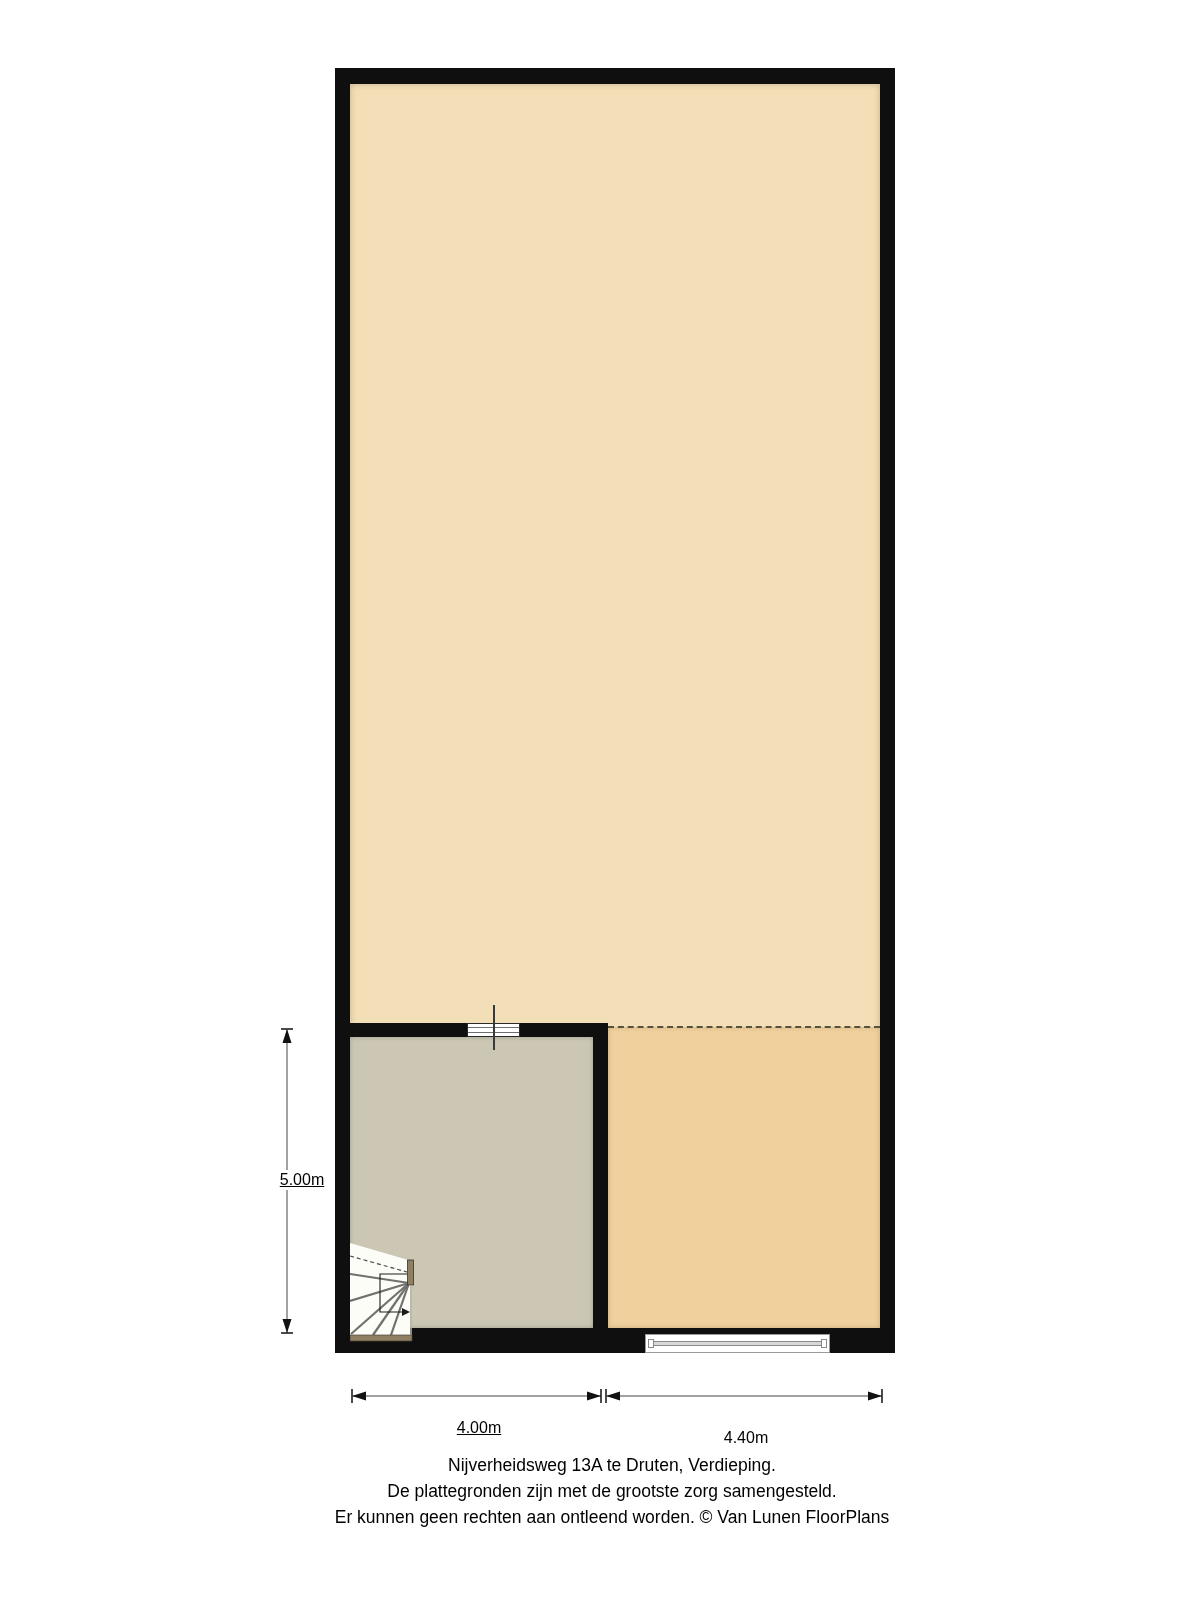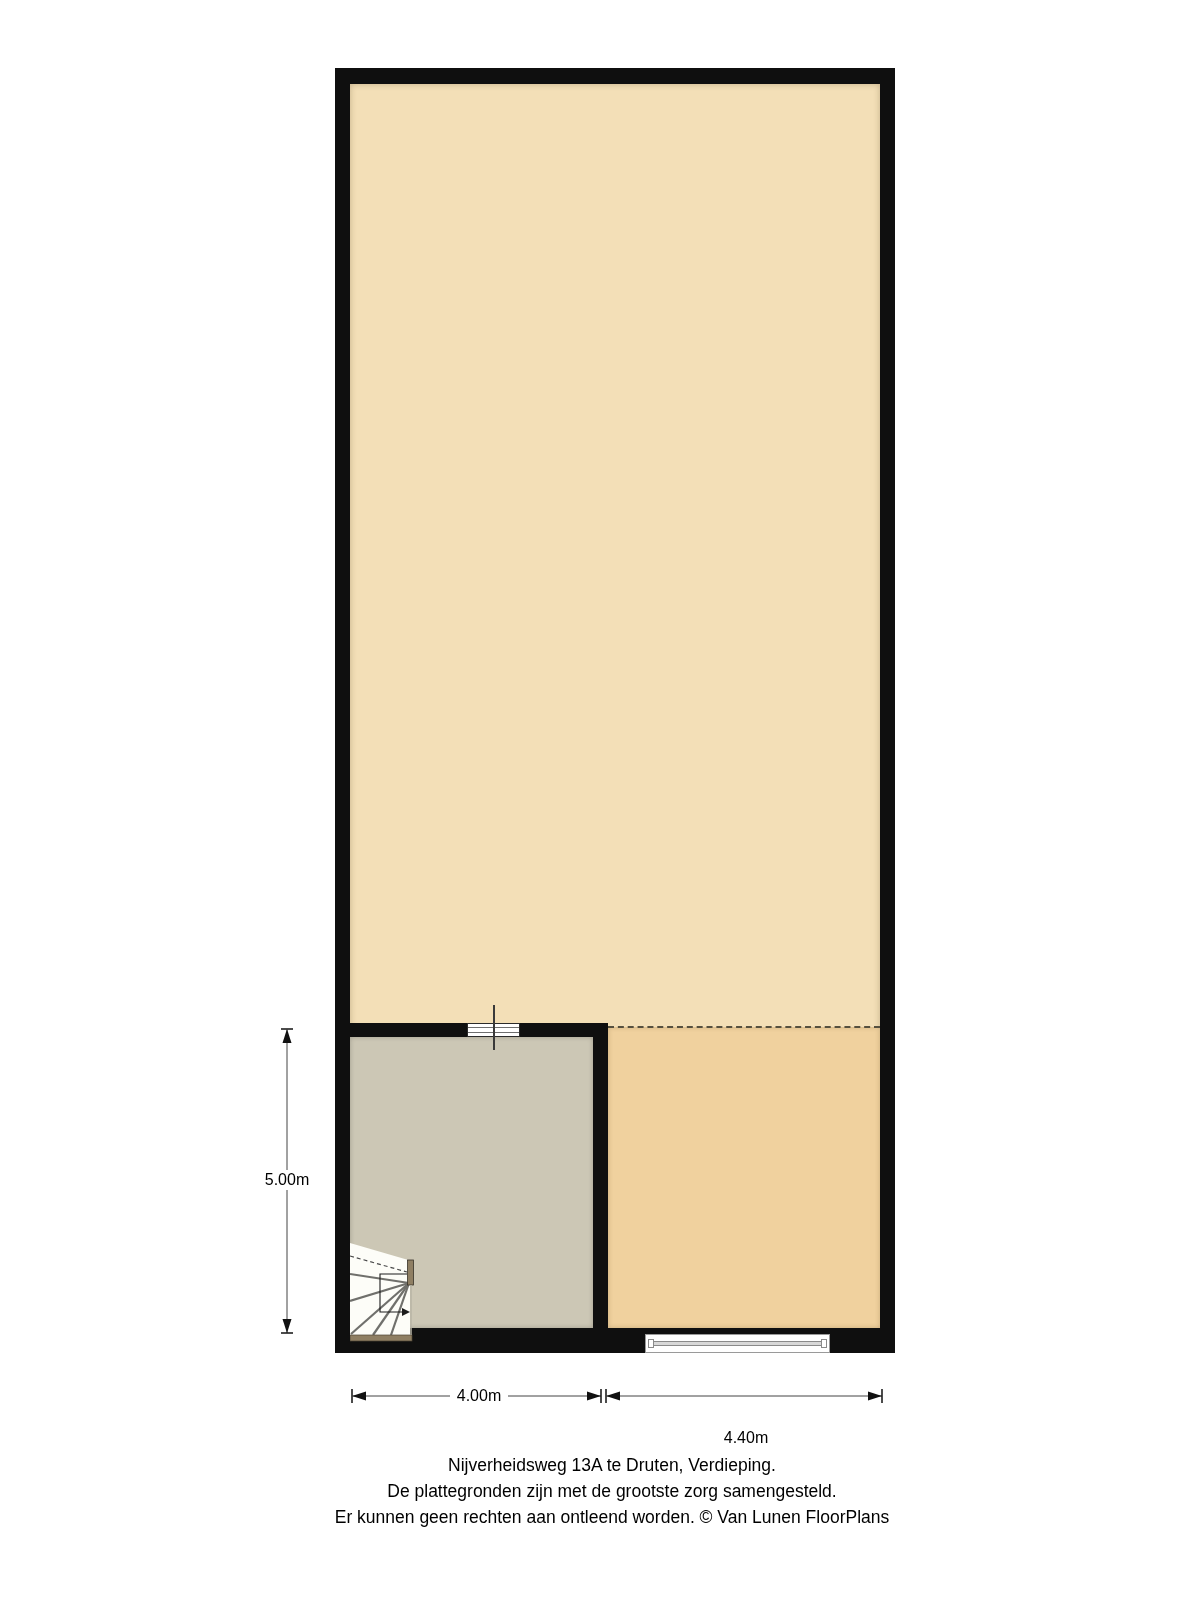--- a/index.html
+++ b/index.html
@@ -48,22 +48,22 @@
                border-top:1.5px solid #8a8a8a;border-bottom:1.5px solid #8a8a8a;}
   .window-cap{position:absolute;top:4px;width:6px;height:9px;background:#ffffff;border:1px solid #8a8a8a;}
   .window-cap.left{left:2px;} .window-cap.right{right:2px;}
 
   .stairs-svg{left:350px;top:1243px;width:64px;height:99px;}
 
   
   .dim-svg{overflow:visible;}
   .dim-label{background:#ffffff;font-size:16px;line-height:20px;text-align:center;
              white-space:nowrap;padding:0 2px;}
-  .dim-v-label{left:260px;top:1170px;width:54px;}
-  .dim-h1-label{left:450px;top:1386px;width:58px;}
+  .dim-v-label{left:275px;top:1170px;width:54px;text-decoration:underline;}
+  .dim-h1-label{left:450px;top:1418px;width:58px;text-decoration:underline;}
   .dim-h2-label{left:717px;top:1428px;width:58px;}
 
   
   .caption{left:12px;top:1452px;width:1200px;text-align:center;
            font-size:17.5px;line-height:26px;color:#000;}
 </style>
 </head>
 <body>
 
 <div class="canvas">

